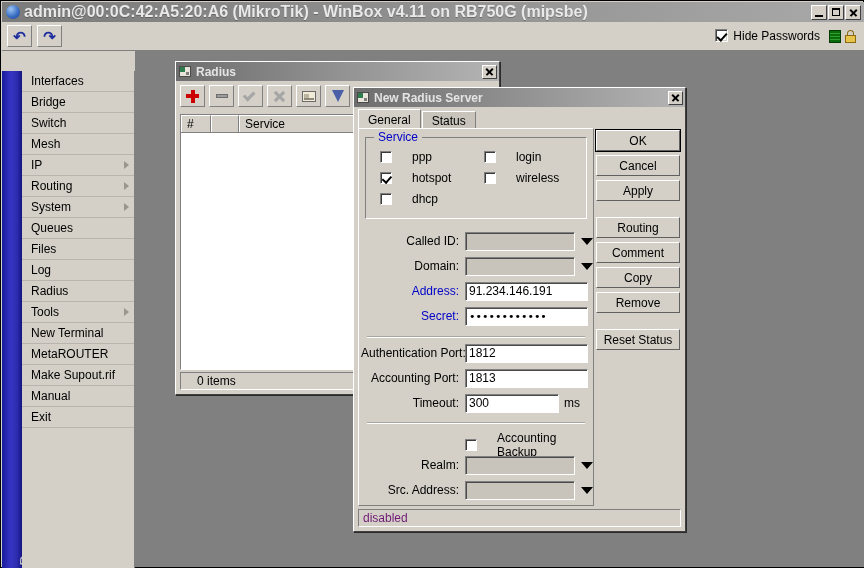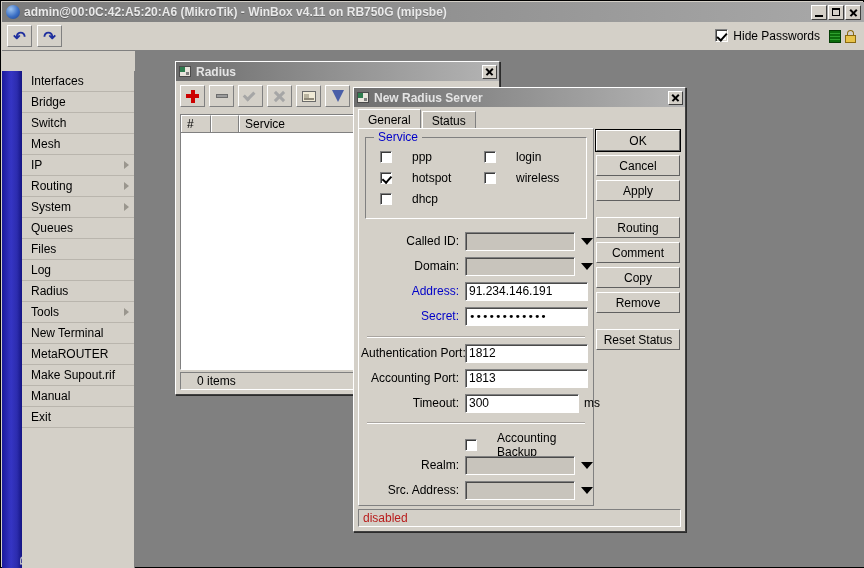--- a/index.html
+++ b/index.html
@@ -34,21 +34,21 @@
   }
   .titlebar .winicon {
     width: 14px; height: 14px;
     margin: 0 4px 0 4px;
     border-radius: 50%;
     background: radial-gradient(circle at 35% 30%, #9dc4f0 0%, #3b6fc4 55%, #1b3f8b 100%);
     flex: none;
   }
   .titlebar .title {
     font-weight: bold;
-    font-size: 12px;
+    font-size: 16px;
     color: #e9e9e9;
     white-space: nowrap;
     text-shadow: 0 1px 0 rgba(0,0,0,0.25);
     flex: 1 1 auto;
     overflow: hidden;
   }
   .sysbtns { display: flex; margin-right: 3px; flex: none; }
   .sysbtn {
     width: 16px; height: 15px;
     margin-left: 1px;
@@ -468,21 +468,21 @@
     padding-left: 3px;
     font-size: 12px;
     box-sizing: border-box;
     overflow: hidden;
     white-space: nowrap;
   }
   .fval.disabled {
     background: #c8c4bc;
     color: #808080;
   }
-  .fval.short { width: 114px; }
+  .fval.short { width: 94px; }
   .dd {
     width: 0; height: 0;
     margin-left: 6px;
     border-left: 6px solid transparent;
     border-right: 6px solid transparent;
     border-top: 7px solid #000;
     flex: none;
   }
   .unit { margin-left: 5px; font-size: 12px; }
   .divider {
@@ -521,21 +521,21 @@
   .dstatus {
     position: absolute;
     left: 4px; bottom: 4px; right: 4px;
     height: 18px;
     background: #d4d0c8;
     border: 1px solid;
     border-color: #808080 #fff #fff #808080;
     display: flex; align-items: center;
     padding-left: 4px;
     font-size: 12px;
-    color: #b91c1c;
+    color: #701a75;
     box-sizing: border-box;
   }
 </style>
 </head>
 <body>
 
 <div id="app">
 
   <div class="titlebar">
     <div class="winicon"></div>

